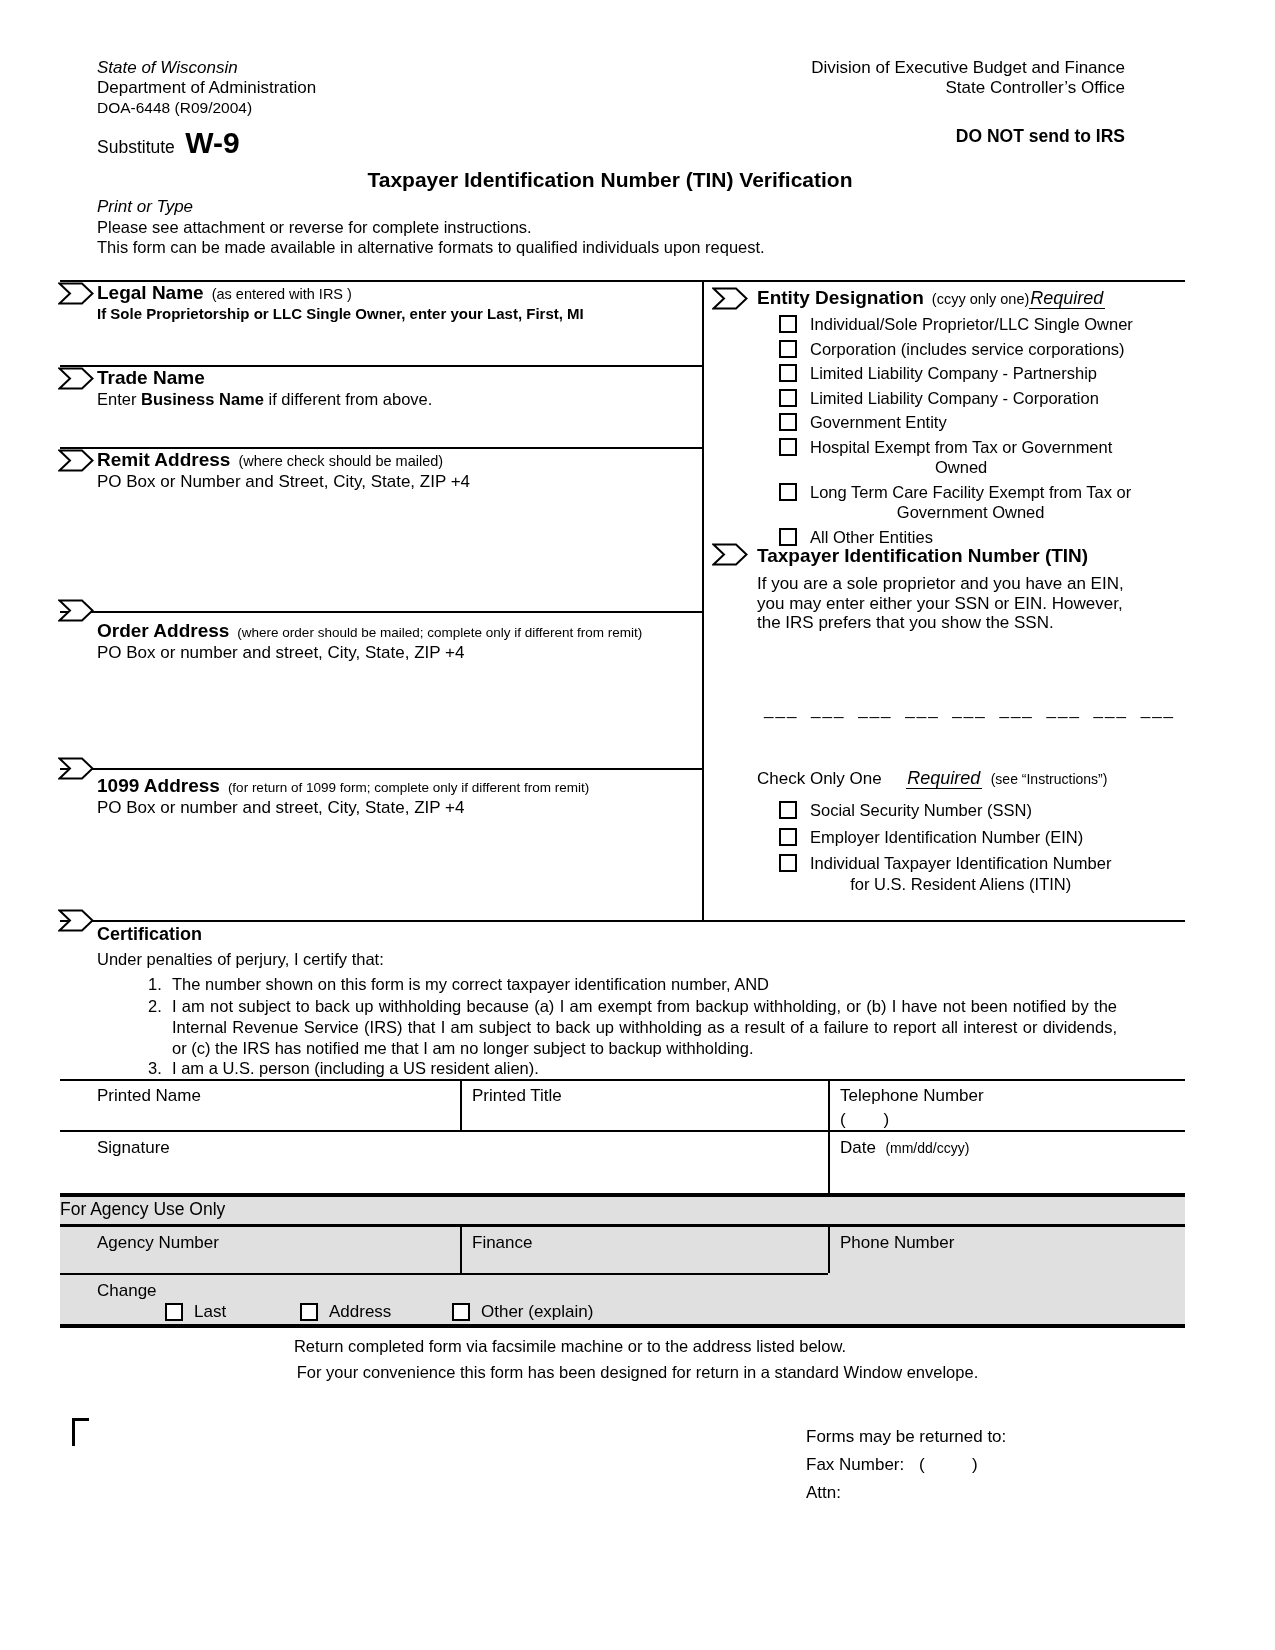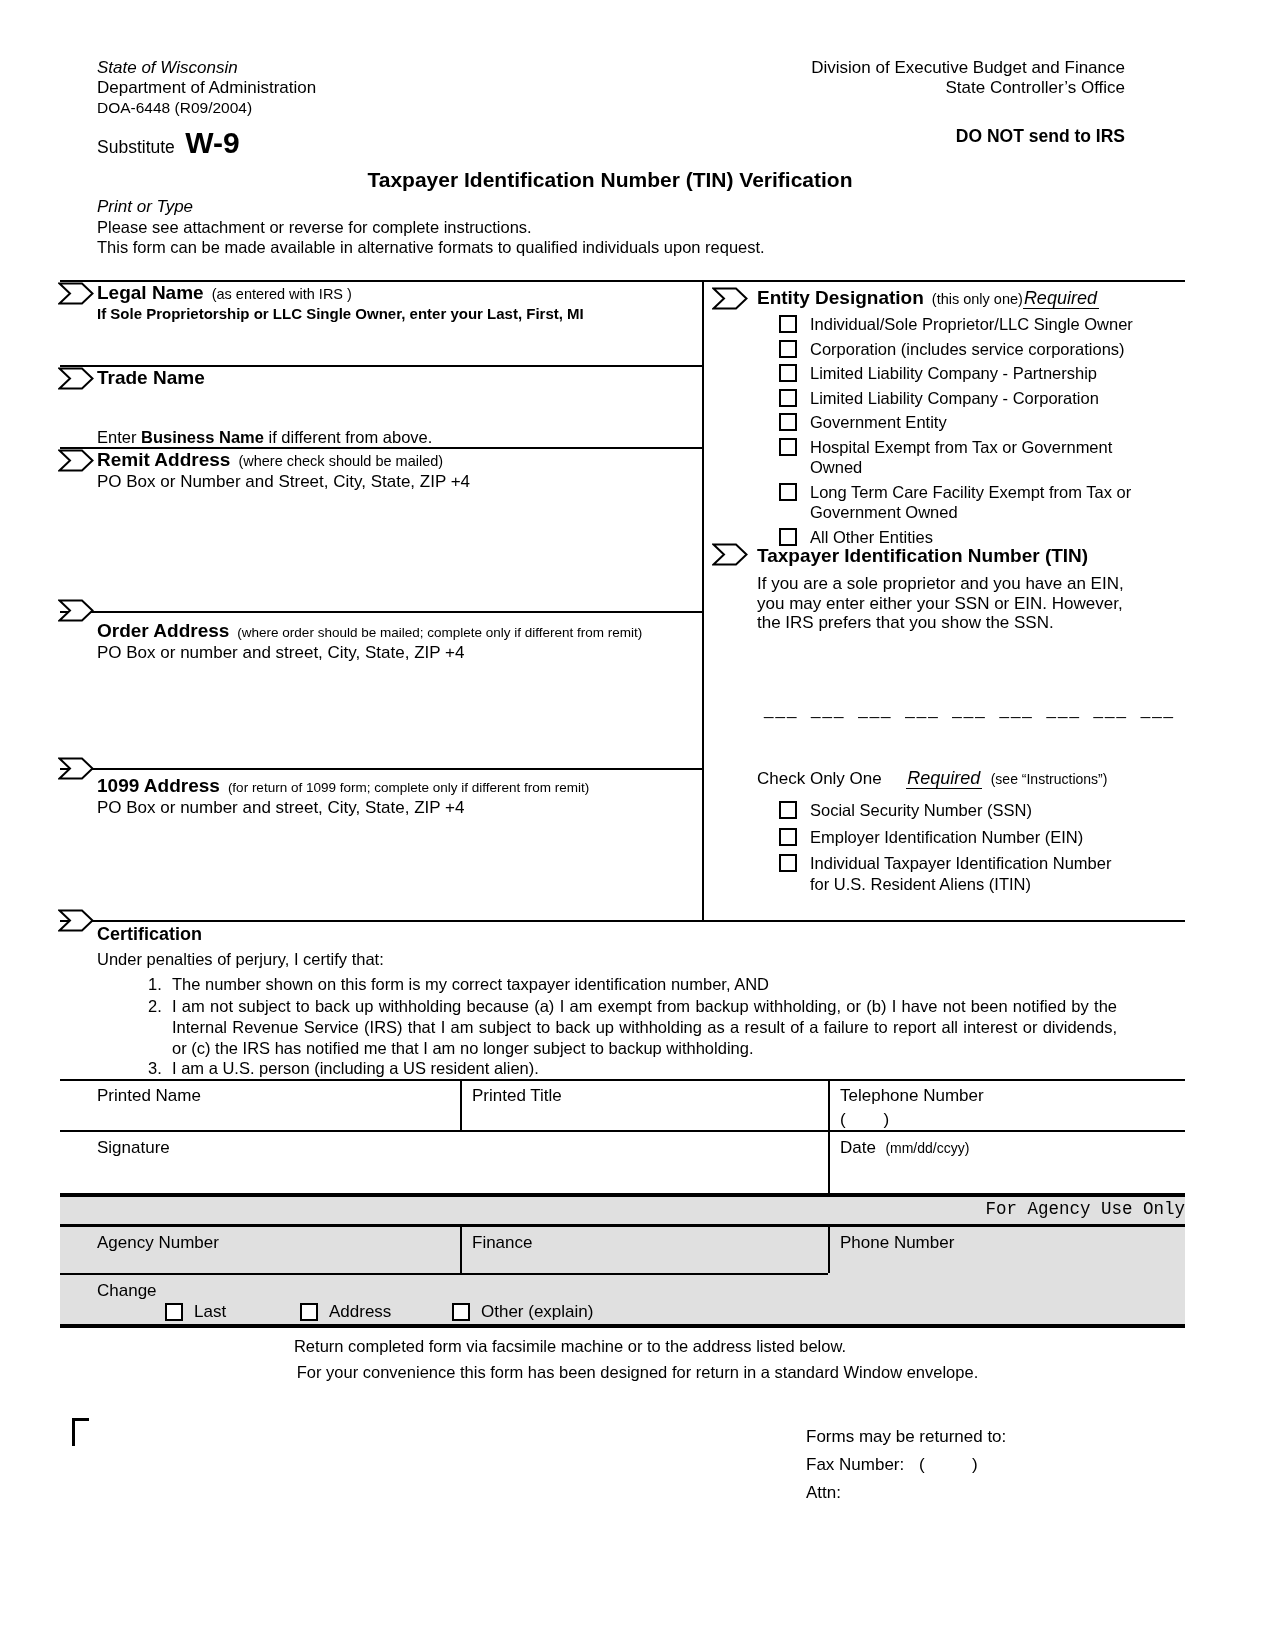--- a/index.html
+++ b/index.html
@@ -16,21 +16,21 @@
   .i { font-style:italic; }
   .sec-head { font-size:19px; font-weight:bold; white-space:nowrap; }
   .sec-hint { font-size:14.5px; font-weight:normal; margin-left:8px; }
   .sec-hint2 { font-size:13.5px; font-weight:normal; margin-left:8px; }
   .sub { font-size:17px; }
   .arrow-icon { position:absolute; width:36px; height:23px; }
   .cb {
     display:inline-block; width:18px; height:18px; border:2.6px solid #000;
     background:#fff; flex:0 0 auto;
   }
-  .opt-row { display:flex; align-items:flex-start; margin-bottom:4px; }
+  .opt-row { display:flex; align-items:flex-start; margin-bottom:4px;text-align:center; }
   .opt-row .cb { margin-right:13px; margin-top:1px; }
   .opt-label { font-size:16.5px; line-height:20.5px; white-space:pre-line; }
   .req { font-style:italic; border-bottom:1.6px solid #000; font-size:18px; padding:0 2px 0 1px; }
   .field { position:absolute; background:transparent; }
   .numitem { position:absolute; font-size:16.5px; line-height:21px; }
   .gray { background:#e0e0e0; }
   .tbl-label { font-size:17px; }
   .pre { white-space:pre; }
 </style>
 </head>
@@ -94,21 +94,21 @@
 
   <div class="abs" style="left:97px; top:282px;">
     <span class="sec-head">Legal Name</span><span class="sec-hint">(as entered with IRS )</span>
   </div>
   <div class="abs b" style="left:97px; top:305px; font-size:15px;">If Sole Proprietorship or LLC Single Owner, enter your Last, First, MI</div>
   <div class="field" style="left:97px; top:326px; width:590px; height:36px;"></div>
 
   <div class="abs" style="left:97px; top:367px;">
     <span class="sec-head">Trade Name</span>
   </div>
-  <div class="abs" style="left:97px; top:390px; font-size:16.5px;margin-top:38px;">
+  <div class="abs" style="left:97px; top:390px; font-size:16.5px;">
     <span>Enter </span><span class="b">Business Name</span><span> if different from above.</span>
   </div>
   <div class="field" style="left:97px; top:410px; width:590px; height:34px;"></div>
 
   <div class="abs" style="left:97px; top:449px;">
     <span class="sec-head">Remit Address</span><span class="sec-hint">(where check should be mailed)</span>
   </div>
   <div class="abs sub" style="left:97px; top:472px;">PO Box or Number and Street, City, State, ZIP +4</div>
   <div class="field" style="left:97px; top:494px; width:590px; height:112px;"></div>
 
@@ -118,21 +118,21 @@
   <div class="abs sub" style="left:97px; top:643px;">PO Box or number and street, City, State, ZIP +4</div>
   <div class="field" style="left:97px; top:665px; width:590px; height:98px;"></div>
 
   <div class="abs" style="left:97px; top:775px;">
     <span class="sec-head">1099 Address</span><span class="sec-hint2">(for return of 1099 form; complete only if different from remit)</span>
   </div>
   <div class="abs sub" style="left:97px; top:798px;">PO Box or number and street, City, State, ZIP +4</div>
   <div class="field" style="left:97px; top:820px; width:590px; height:95px;"></div>
 
   <div class="abs" style="left:757px; top:287px;">
-    <span class="sec-head">Entity Designation</span><span class="sec-hint">(this only one)</span><span class="req">Required</span>
+    <span class="sec-head">Entity Designation</span><span class="sec-hint">(ccyy only one)</span><span class="req">Required</span>
   </div>
 
   <div class="abs" style="left:779px; top:314px; width:415px;">
     <div class="opt-row">
       <span class="cb"></span>
       <span class="opt-label">Individual/Sole Proprietor/LLC Single Owner</span>
     </div>
     <div class="opt-row">
       <span class="cb"></span>
       <span class="opt-label">Corporation (includes service corporations)</span>
@@ -220,21 +220,21 @@
 
   <div class="abs tbl-label" style="left:97px; top:1138px;">Signature</div>
   <div class="field" style="left:97px; top:1158px; width:700px; height:30px;"></div>
   <div class="abs" style="left:840px; top:1138px;">
     <span class="tbl-label">Date</span>
     <span style="font-size:14px; margin-left:5px;">(mm/dd/ccyy)</span>
   </div>
   <div class="field" style="left:840px; top:1158px; width:300px; height:30px;"></div>
 
   <div class="abs gray" style="left:60px; top:1193px; width:1125px; height:135px; border-top:4px solid #000; border-bottom:4px solid #000;"></div>
-  <div class="abs" style="left:60px; top:1199px; width:1125px; text-align:right; font-size:17.5px;font-family:Liberation Mono, monospace;">For Agency Use Only</div>
+  <div class="abs" style="left:60px; top:1199px; width:1125px; text-align:left; font-size:17.5px;">For Agency Use Only</div>
   <div class="hline" style="left:60px; top:1224px; width:1125px; height:2.5px;"></div>
 
   <div class="abs tbl-label" style="left:97px; top:1233px;">Agency Number</div>
   <div class="field" style="left:97px; top:1252px; width:350px; height:20px;"></div>
   <div class="abs tbl-label" style="left:472px; top:1233px;">Finance</div>
   <div class="field" style="left:472px; top:1252px; width:340px; height:20px;"></div>
   <div class="abs tbl-label" style="left:840px; top:1233px;">Phone Number</div>
   <div class="field" style="left:840px; top:1252px; width:300px; height:20px;"></div>
 
   <div class="vline" style="left:460px; top:1226px; height:47px; width:1.6px;"></div>

